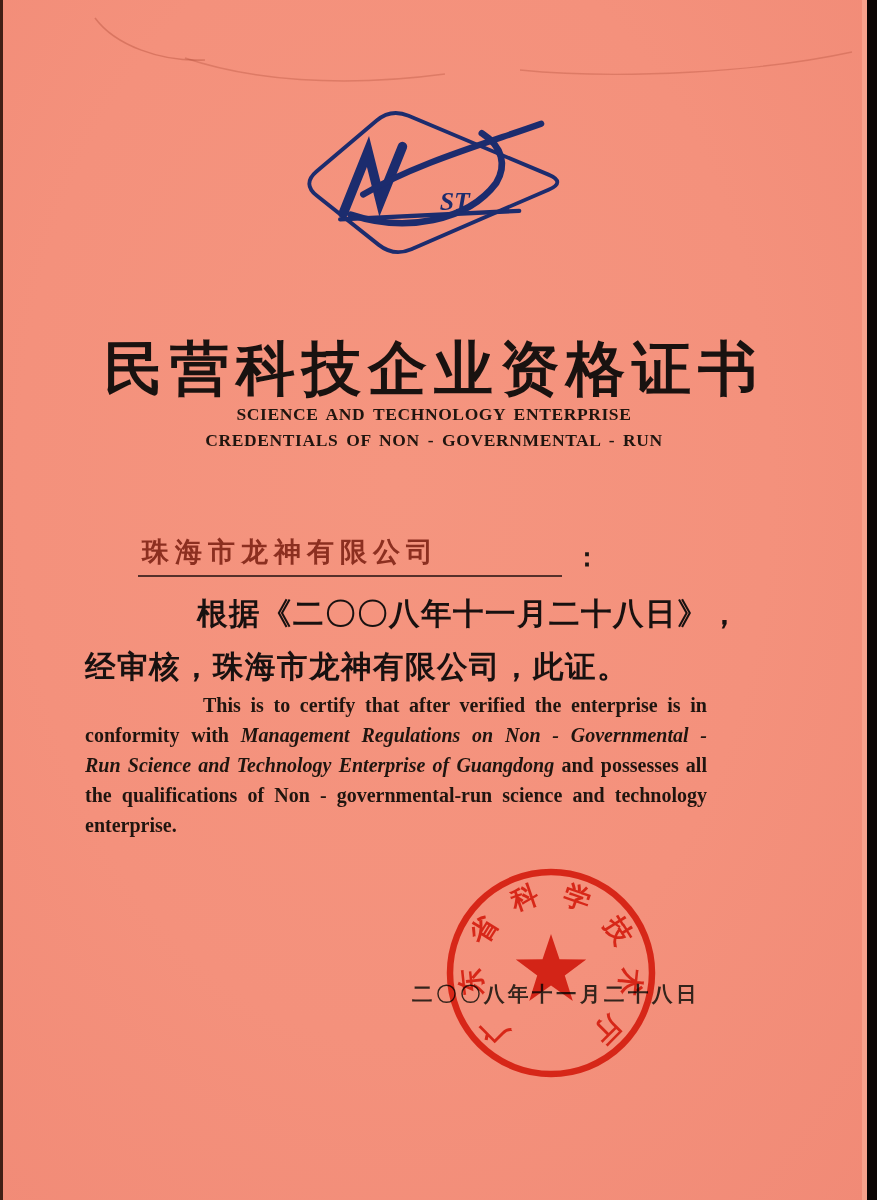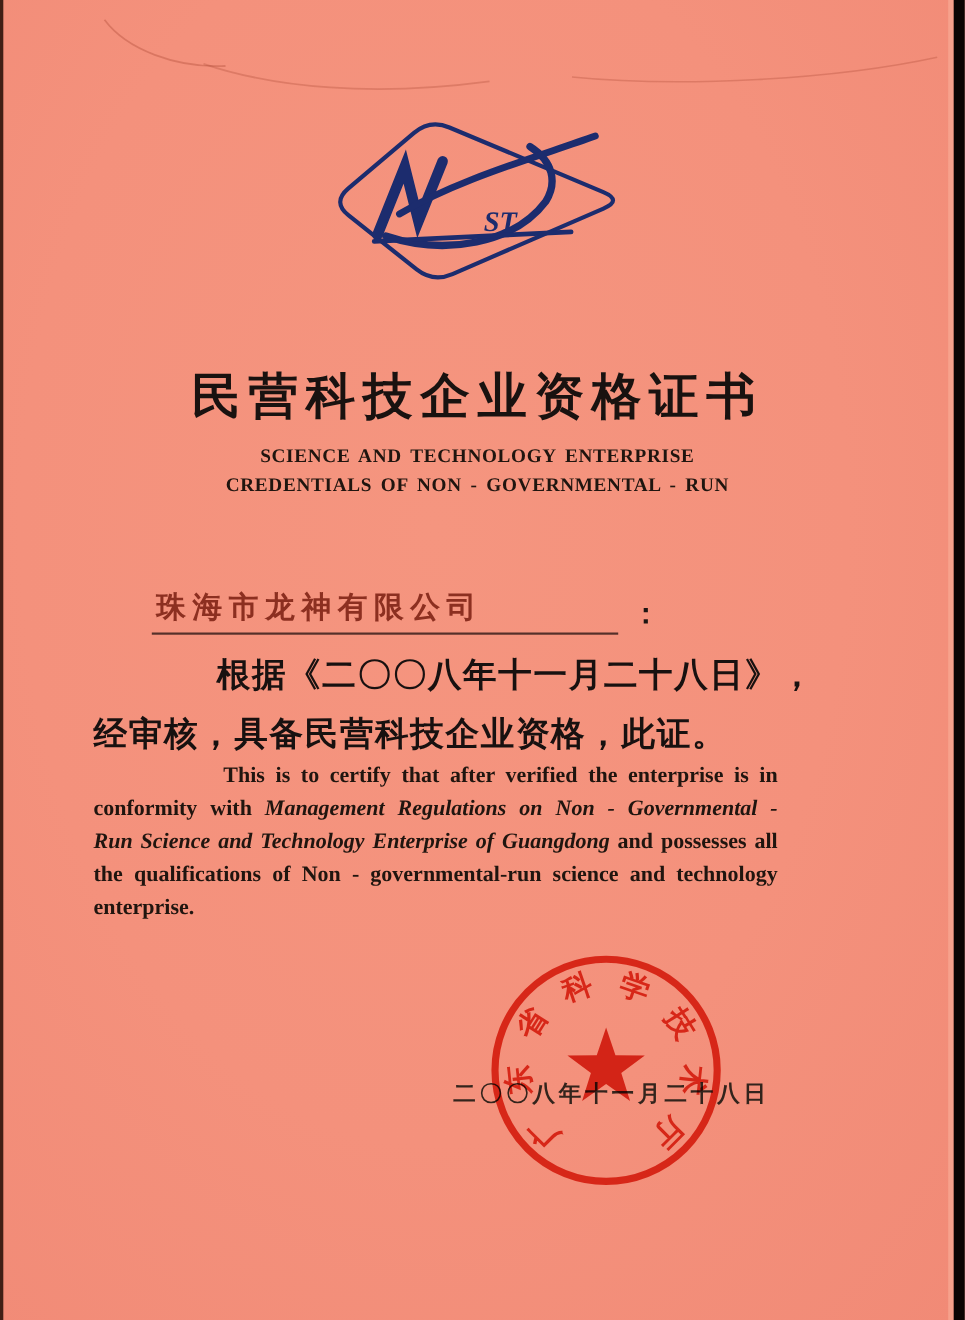--- a/index.html
+++ b/index.html
@@ -14,21 +14,21 @@
   }
   .edge-left{position:absolute;left:0;top:0;bottom:0;width:3px;background:#411f15;z-index:9;}
   .edge-right-light{position:absolute;right:10px;top:0;bottom:0;width:5px;background:#f7a691;opacity:.8;z-index:9;}
   .edge-right{position:absolute;right:0;top:0;bottom:0;width:10px;background:#0b0504;z-index:10;}
   .creases{position:absolute;left:0;top:0;z-index:1;pointer-events:none;}
 
   .logo{position:absolute;left:300px;top:106px;width:268px;height:156px;z-index:2;}
 
   .title-zh{
     position:absolute;left:0;top:330px;width:868px;text-align:center;
-    font-size:45px;font-weight:bold;color:#191210;letter-spacing:7px;
+    font-size:59px;font-weight:bold;color:#191210;letter-spacing:7px;
     font-family:"Liberation Serif","DejaVu Serif",serif;z-index:2;
   }
   .title-en{
     position:absolute;left:0;top:401px;width:868px;text-align:center;
     font-size:17.5px;font-weight:bold;color:#20150f;letter-spacing:.6px;
     line-height:26px;z-index:2;word-spacing:3px;
   }
   .cert-no{
     position:absolute;left:588px;top:468px;
     font-family:"Liberation Sans","DejaVu Sans",sans-serif;
@@ -98,21 +98,21 @@
       <div>CREDENTIALS OF NON - GOVERNMENTAL - RUN</div>
     </div>
 
 
     <div class="company-line">
       <span class="company-name">珠海市龙神有限公司</span><span class="company-colon">：</span>
     </div>
 
     <div class="body-zh">
       <div class="indent">根据《二〇〇八年十一月二十八日》，</div>
-      <div>经审核，具备民营科技企业资格，此证。</div>
+      <div>经审核，珠海市龙神有限公司，此证。</div>
     </div>
 
     <p class="body-en"><span>This is to certify that after verified the enterprise is in conformity with </span><span class="reg">Management Regulations on Non - Governmental - Run Science and Technology Enterprise of Guangdong</span><span> and possesses all the qualifications of Non - governmental-run science and technology enterprise.</span></p>
 
     <div class="date-line">二〇〇八年十一月二十八日</div>
 
     <svg class="seal" viewBox="0 0 222 226">
       <circle cx="111" cy="113" r="101" stroke="#e03a26" stroke-width="6.5" fill="none"></circle>
       <polygon fill="#dc3422" points="111,74 119.5,99.3 146.2,99.6 124.8,115.5 132.8,140.9 111,125.5 89.2,140.9 97.2,115.5 75.8,99.6 102.5,99.3"></polygon>
       <g>

